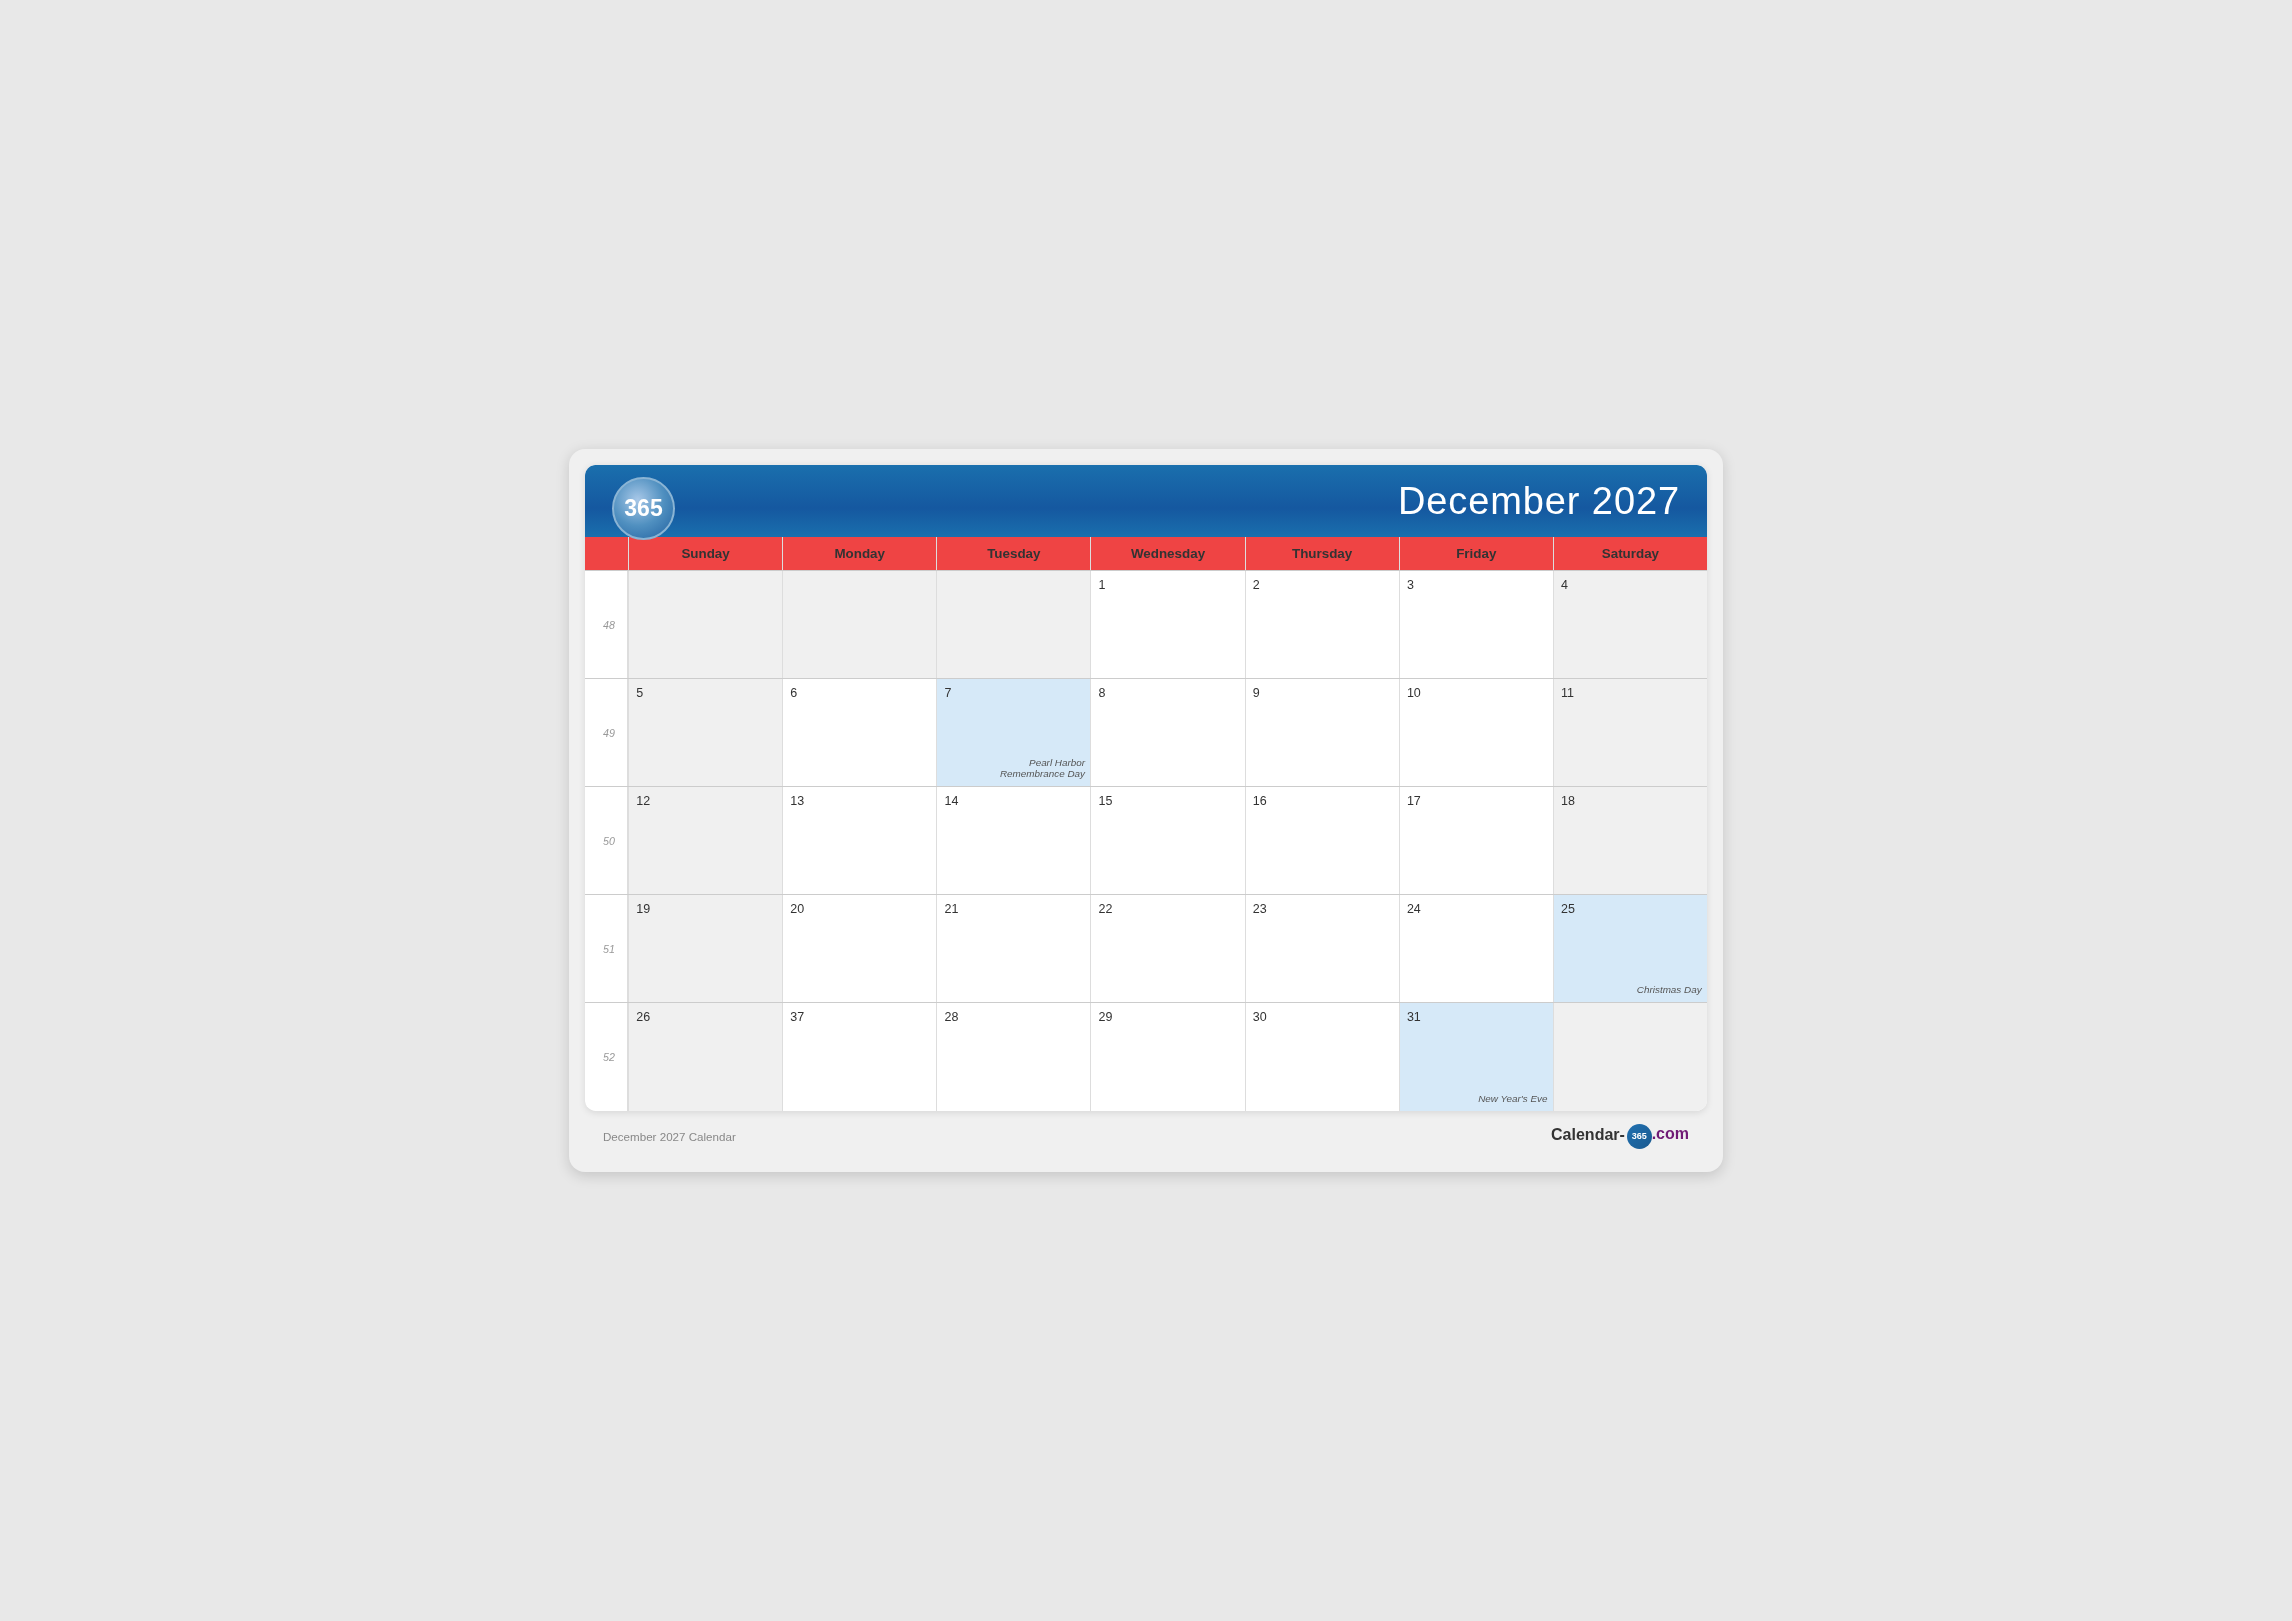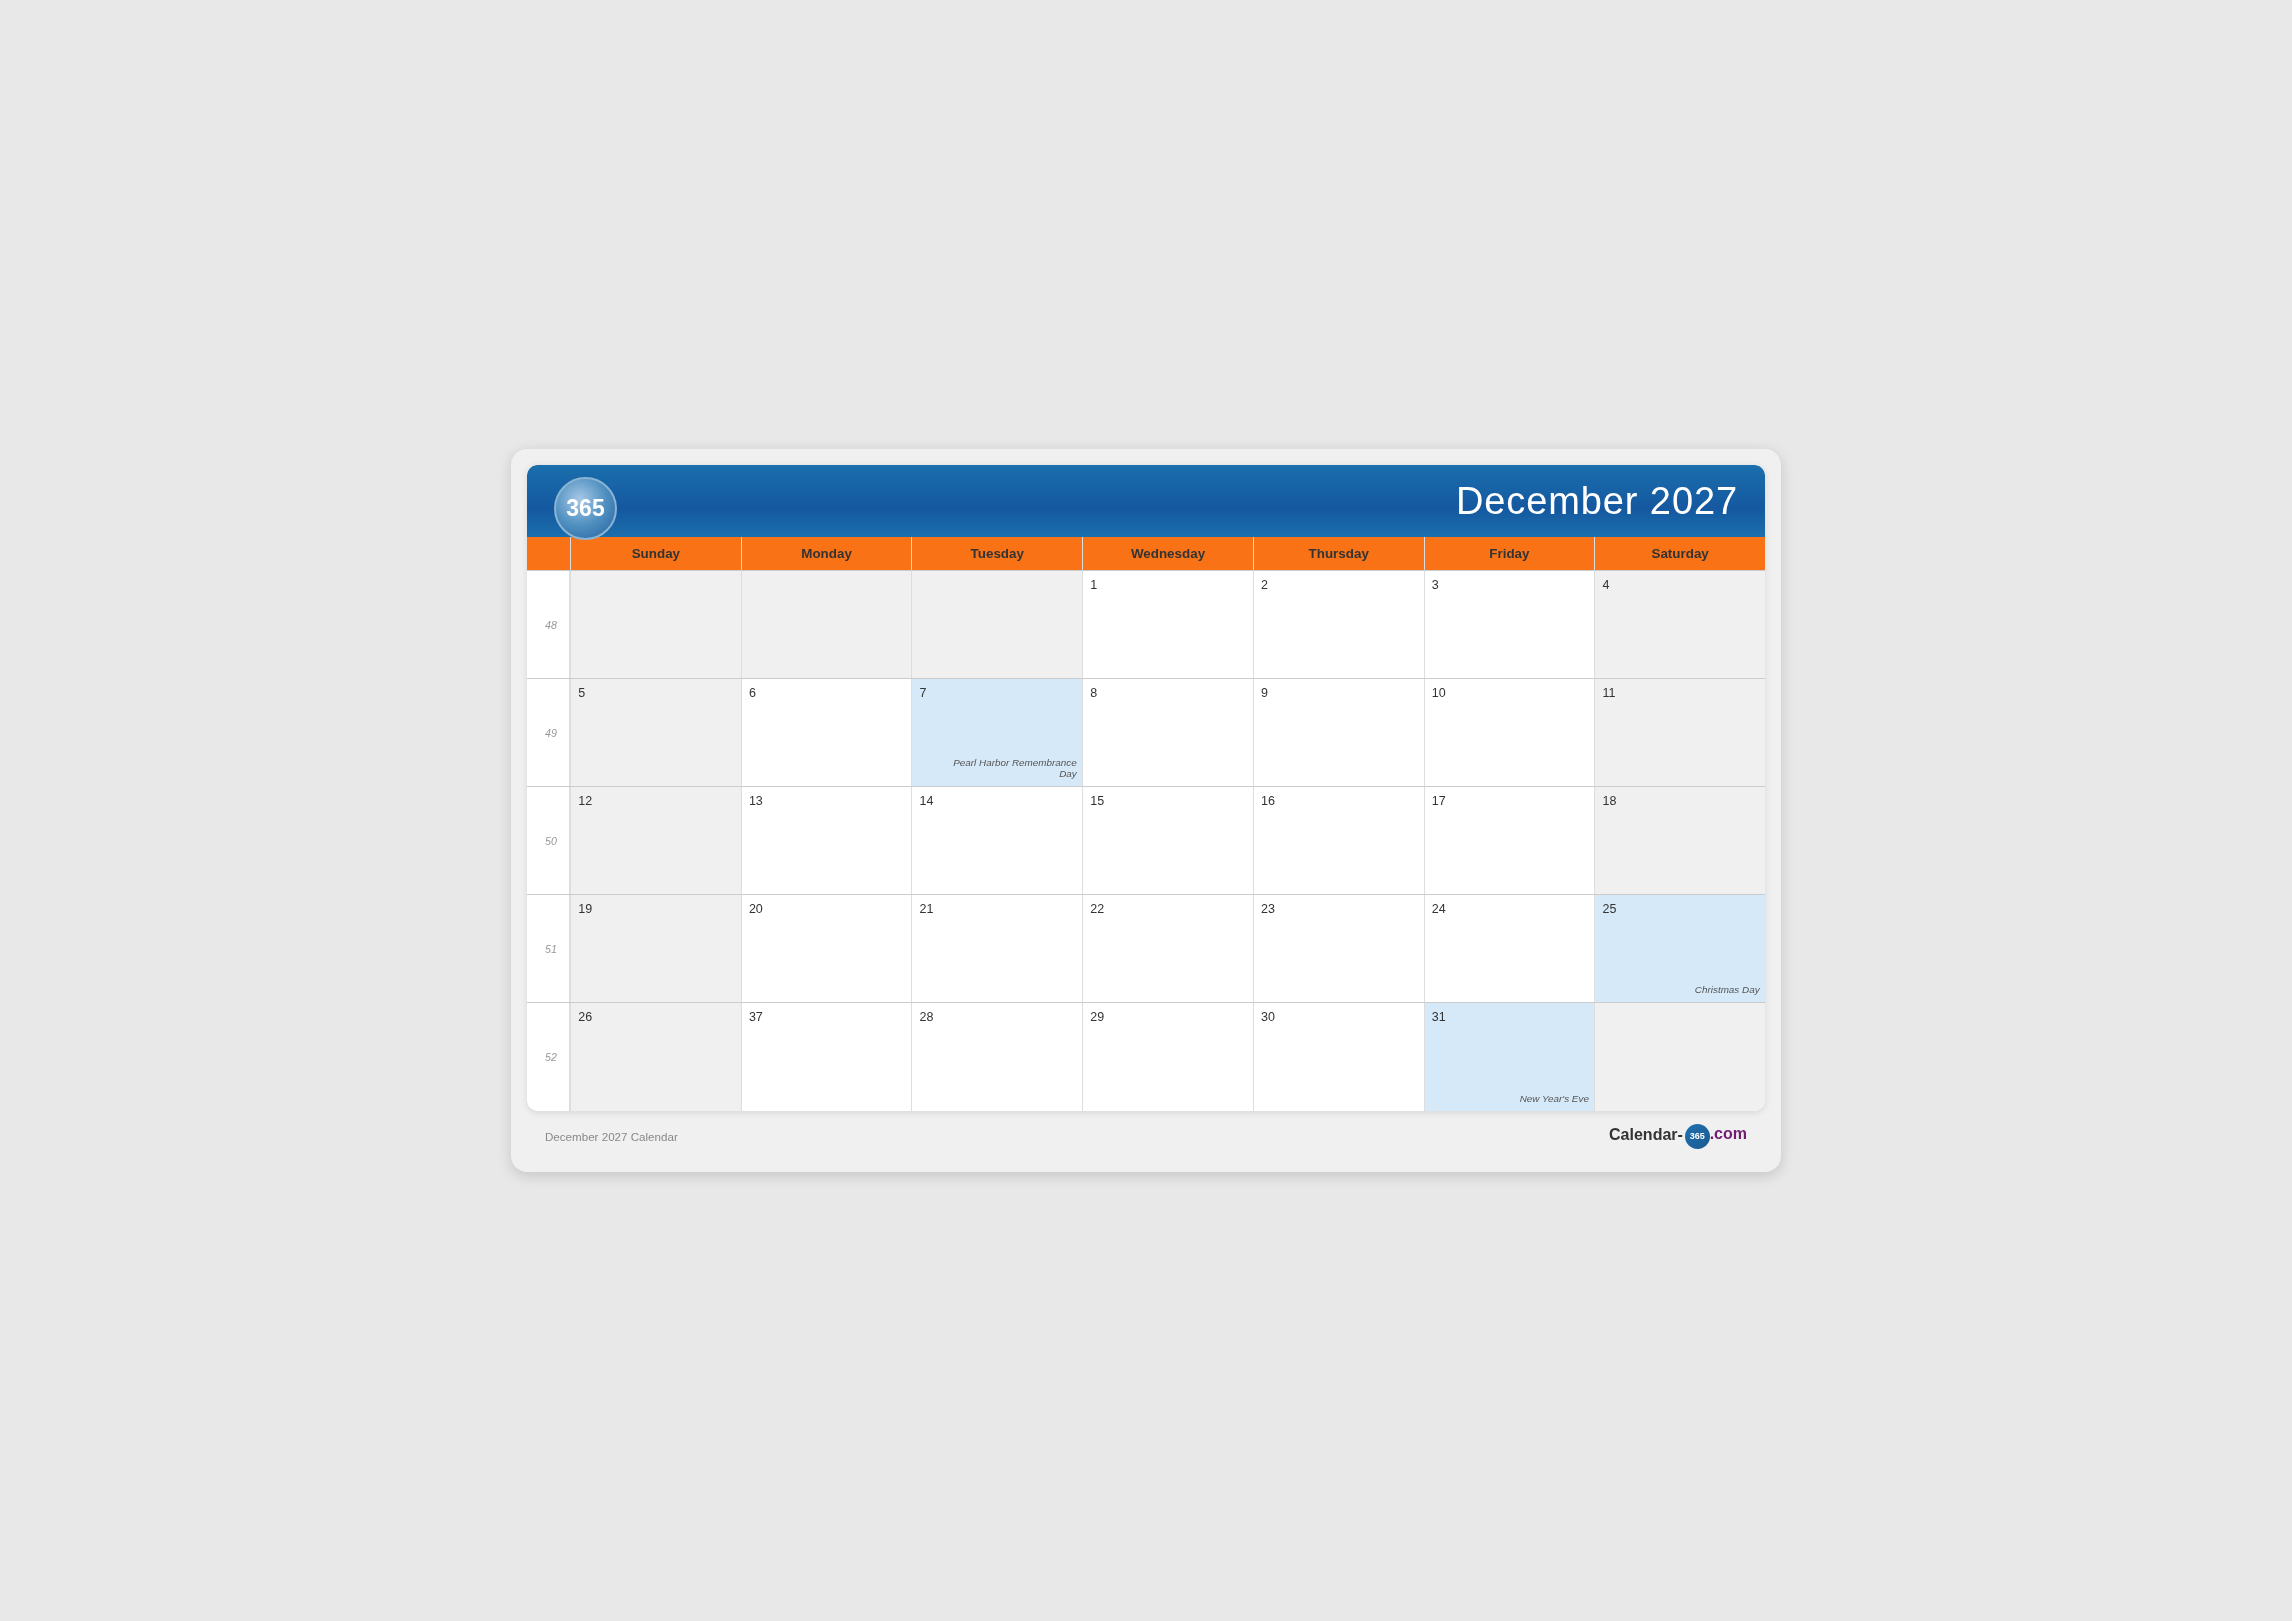--- a/index.html
+++ b/index.html
@@ -10,21 +10,21 @@
       flex-direction: column;
       align-items: center;
       justify-content: center;
       min-height: 100vh;
       padding: 18px;
     }
     .page-wrapper {
       background: #f0f0f0;
       border-radius: 16px;
       padding: 16px;
-      width: 1270px;
+      width: 1154px;
       max-width: 100%;
       box-shadow: 0 3.6px 14.3px rgba(0,0,0,0.15);
     }
     .calendar-container {
       background: white;
       border-radius: 10.7px;
       overflow: hidden;
       box-shadow: 0 1.8px 7.2px rgba(0,0,0,0.1);
     }
     .header {
@@ -57,21 +57,21 @@
       flex: 1;
       text-align: right;
       font-size: 38px;
       font-weight: normal;
       color: white;
       letter-spacing: 0.9px;
     }
     .day-headers {
       display: grid;
       grid-template-columns: 43px repeat(7, 1fr);
-      background: #f97316;
+      background: #ef4444;
       border-bottom: 0.9px solid #ccc;
     }
     .week-num-header {
       width: 43px;
     }
     .day-header {
       text-align: center;
       padding: 9px 0;
       font-size: 13.4px;
       font-weight: bold;

